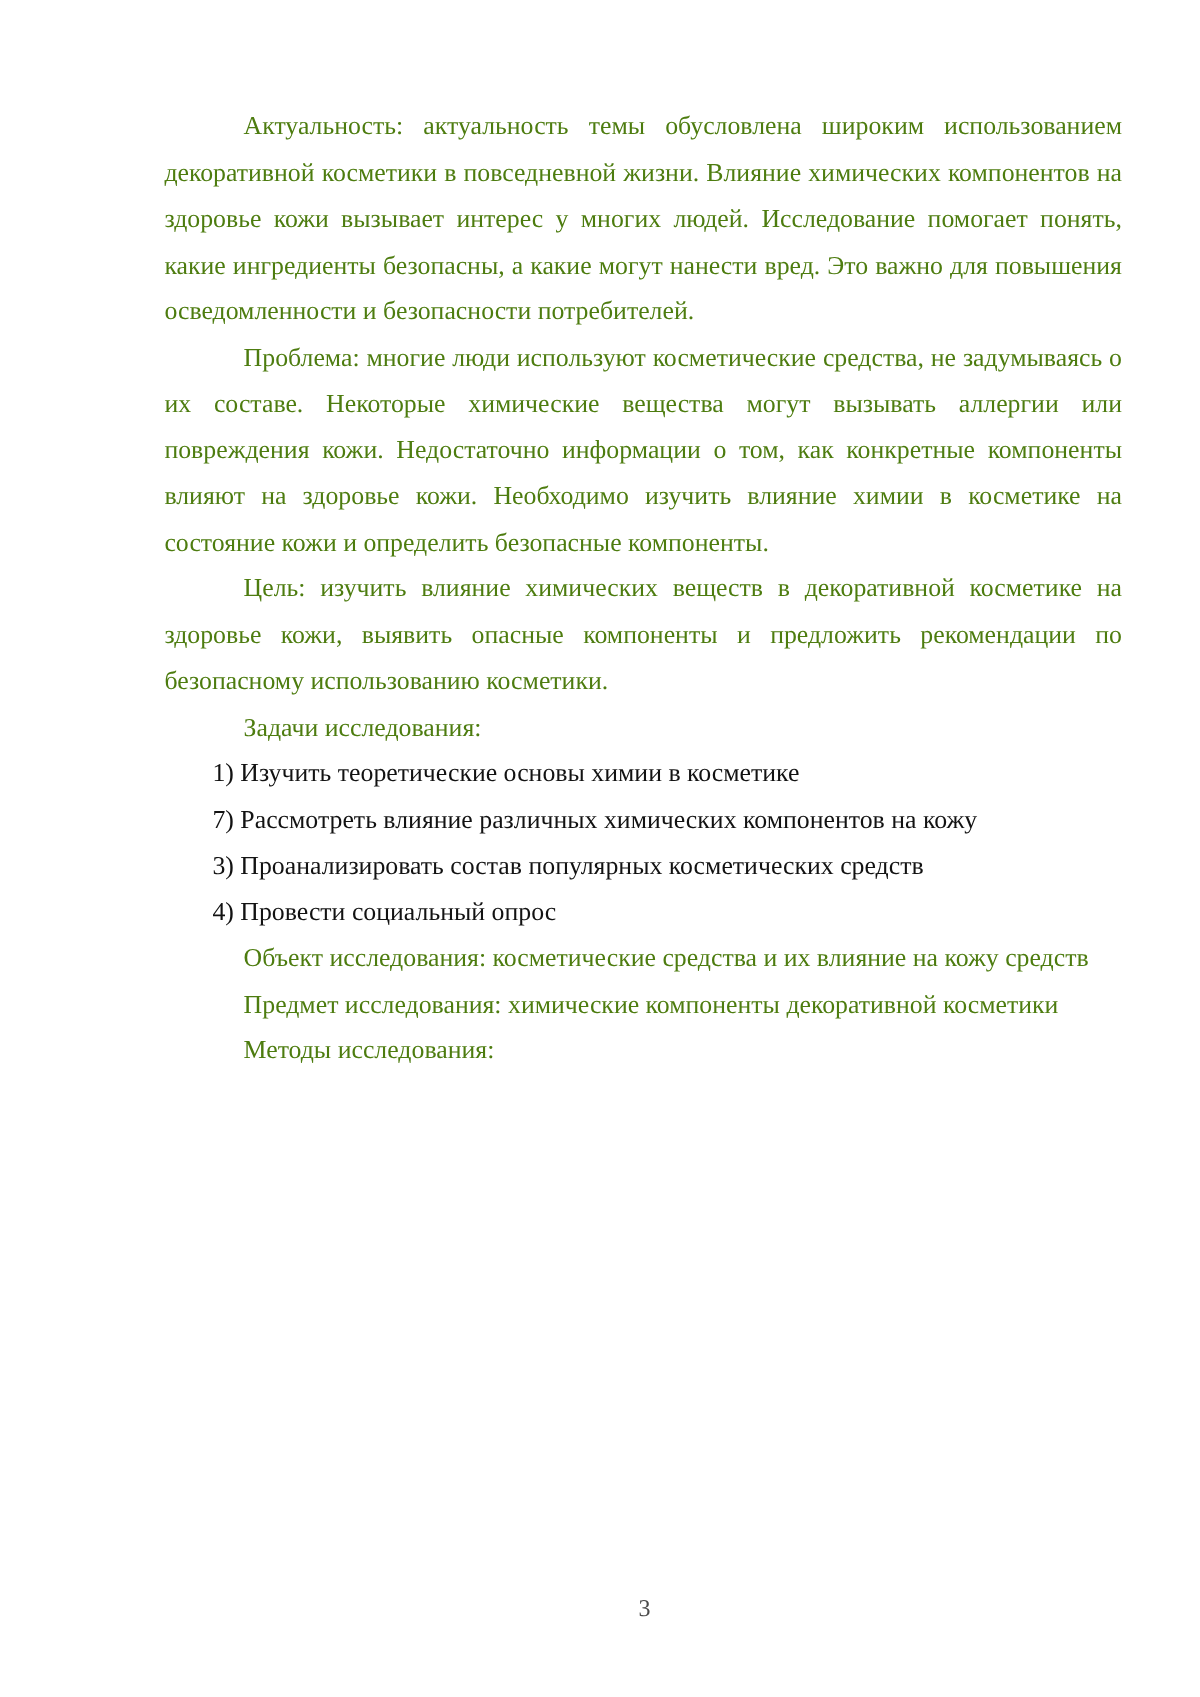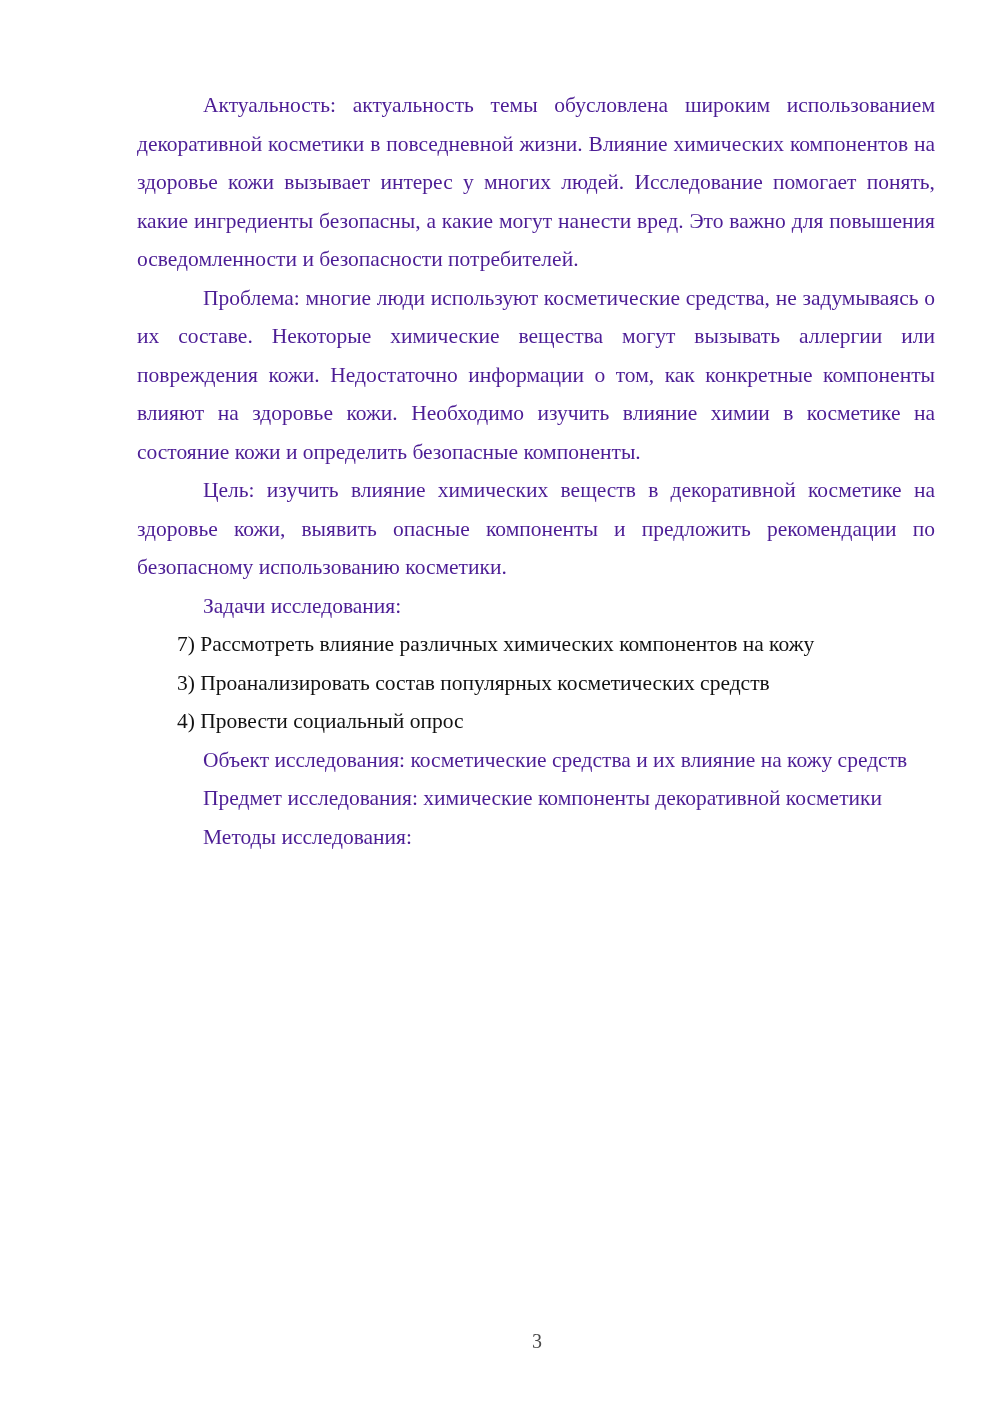--- a/index.html
+++ b/index.html
@@ -42,21 +42,21 @@
     color: #000000;
   }
 
   .para {
     font-size: 21.5px;
     line-height: 38.5px;
     text-align: justify;
     text-justify: inter-word;
     text-indent: 66px;
     margin: 0;
-    color: #4c1d95;
+    color: #4d7c0f;
     hyphens: none;
   }
 
   .list {
     list-style: none;
     margin: 0;
     padding: 0;
   }
 
   .list-item {
@@ -94,20 +94,21 @@
 
     <p class="para">Актуальность: актуальность темы обусловлена широким использованием декоративной косметики в повседневной жизни. Влияние химических компонентов на здоровье кожи вызывает интерес у многих людей. Исследование помогает понять, какие ингредиенты безопасны, а какие могут нанести вред. Это важно для повышения осведомленности и безопасности потребителей.</p>
 
     <p class="para">Проблема: многие люди используют косметические средства, не задумываясь о их составе. Некоторые химические вещества могут вызывать аллергии или повреждения кожи. Недостаточно информации о том, как конкретные компоненты влияют на здоровье кожи. Необходимо изучить влияние химии в косметике на состояние кожи и определить безопасные компоненты.</p>
 
     <p class="para">Цель: изучить влияние химических веществ в декоративной косметике на здоровье кожи, выявить опасные компоненты и предложить рекомендации по безопасному использованию косметики.</p>
 
     <p class="para">Задачи исследования:</p>
 
     <ol class="list">
+      <li class="list-item">1) Изучить теоретические основы химии в косметике</li>
       <li class="list-item">7) Рассмотреть влияние различных химических компонентов на кожу</li>
       <li class="list-item">3) Проанализировать состав популярных косметических средств</li>
       <li class="list-item">4) Провести социальный опрос</li>
     </ol>
 
     <p class="para">Объект исследования: косметические средства и их влияние на кожу средств</p>
 
     <p class="para">Предмет исследования: химические компоненты декоративной косметики</p>
 
 

